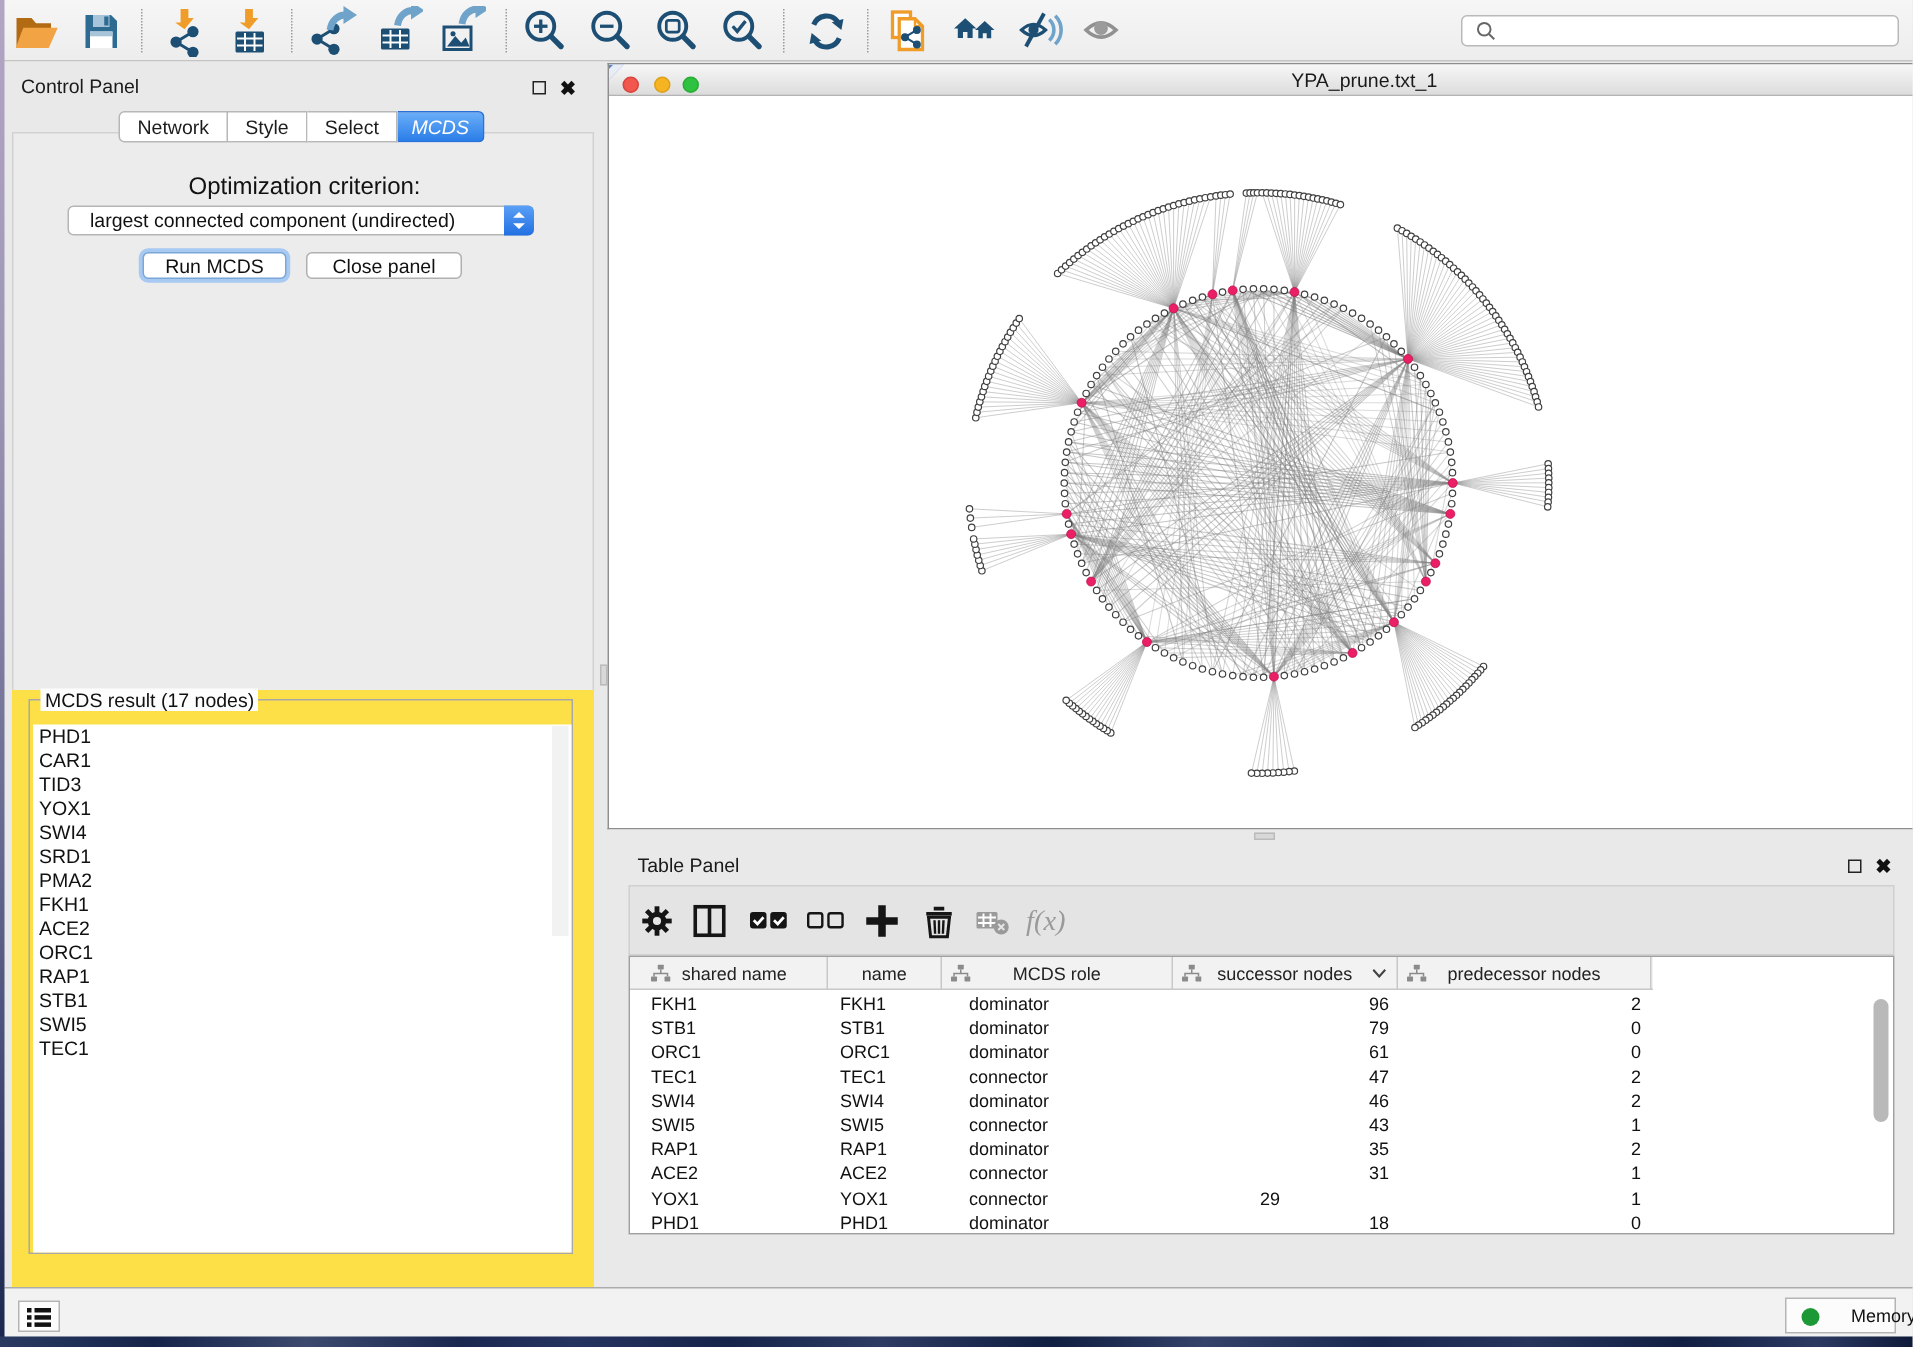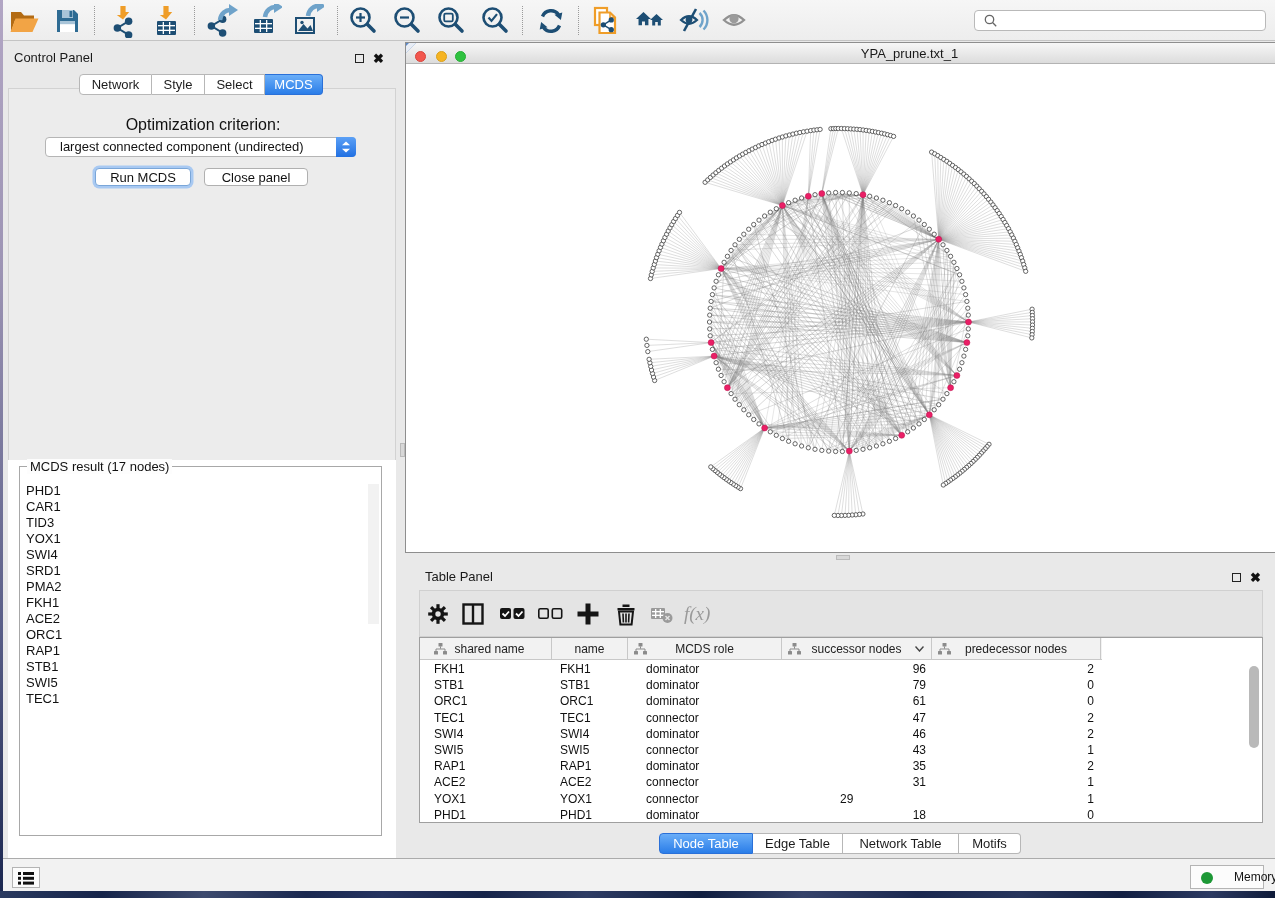--- a/index.html
+++ b/index.html
@@ -21,25 +21,25 @@
 #cpanel { position:absolute; left:3px; top:41px; width:397px; height:817px; background:#e9e9e9; }
 #cpanel .title { position:absolute; left:11px; top:9px; font-size:13px; color:#1a1a1a; }
 .wicons { position:absolute; font-size:11px; color:#111; }
 .float-ic { display:inline-block; width:9px; height:9px; border:1.5px solid #222; margin-right:9px; }
 .close-ic { font-weight:bold; font-size:13px; color:#111; }
 #cp-tabs { position:absolute; left:76px; top:33px; height:23px; z-index:5; }
 .seg { display:inline-block; float:left; height:21px; line-height:20px; background:#fff;
   border:1px solid #b7b7b7; border-left:none; font-size:13px; color:#1c1c1c;
   text-align:center; }
 .seg.first { border-left:1px solid #b7b7b7; border-radius:4px 0 0 4px; }
-.seg.last { border-radius:0 4px 4px 0; }
+.seg.last { border-radius:0 4px 4px 0;font-style:italic; }
 .seg.sel { background:linear-gradient(#6aaef8,#2a7de8); color:#fff; border-color:#2a70d8; }
 #cp-gray { position:absolute; left:5px; top:47px; width:388px; height:372px;
   background:#ececec; border:1px solid #d2d2d2; border-bottom:none; }
-#cp-white { position:absolute; left:5px; top:419px; width:388px; height:398px; background:#ffffff; }
+#cp-white { position:absolute; left:5px; top:419px; width:388px; height:398px; background:#fde047; }
 #optlabel { position:absolute; left:0; top:27px; width:388px; text-align:center;
   font-size:16px; color:#111; }
 #dropdown { position:absolute; left:36px; top:48px; width:311px; height:20px;
   background:#fff; border:1px solid #b5b5b5; border-radius:4px; font-size:13px;
   line-height:18px; color:#111; padding-left:14px; }
 #dd-btn { position:absolute; right:-1px; top:-1px; width:20px; height:20px;
   background:linear-gradient(#5ba0f6,#2170e2); border-radius:0 4px 4px 0; }
 #dd-btn svg { position:absolute; left:4px; top:3px; }
 .pbtn { position:absolute; top:79px; height:18px; background:#fff; border:1px solid #b0b0b0;
   border-radius:4px; font-size:13px; color:#111; text-align:center; line-height:17px; }
@@ -1323,26 +1323,20 @@
       </div>
       <div class="trow" style="left:0;top:168.8px;width:844px">
         <span style="left:14px">PHD1</span>
         <span style="left:140px">PHD1</span>
         <span style="left:226px">dominator</span>
         <span style="left:420px;width:86px;text-align:right">18</span>
         <span style="left:560px;width:114px;text-align:right">0</span>
       </div>
     <div id="tsb"></div>
   </div>
-  <div id="btabs">
-    <div class="seg first sel" style="width:94px">Node Table</div>
-      <div class="seg" style="width:90px">Edge Table</div>
-      <div class="seg" style="width:116px">Network Table</div>
-      <div class="seg last" style="width:62px">Motifs</div>
-  </div>
 </div>
 
 <div id="statusbar">
   <div id="listbtn">
       <svg width="16" height="14" style="position:absolute;left:5px;top:3px" viewBox="0 0 16 14">
         <g fill="#111">
           <rect x="0" y="1" width="3" height="3"></rect>
           <rect x="5" y="1" width="11" height="3"></rect>
           <rect x="0" y="5.8" width="3" height="3"></rect>
           <rect x="5" y="5.8" width="11" height="3"></rect>

